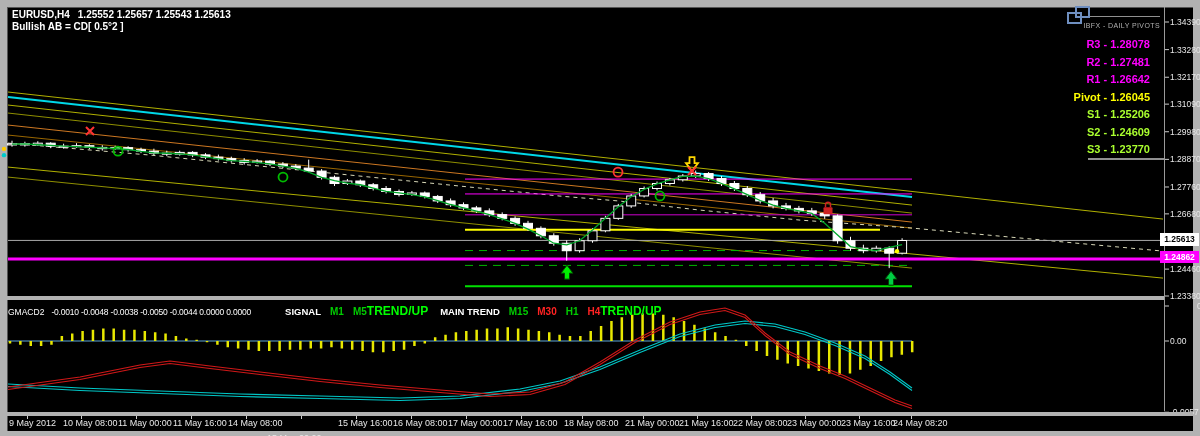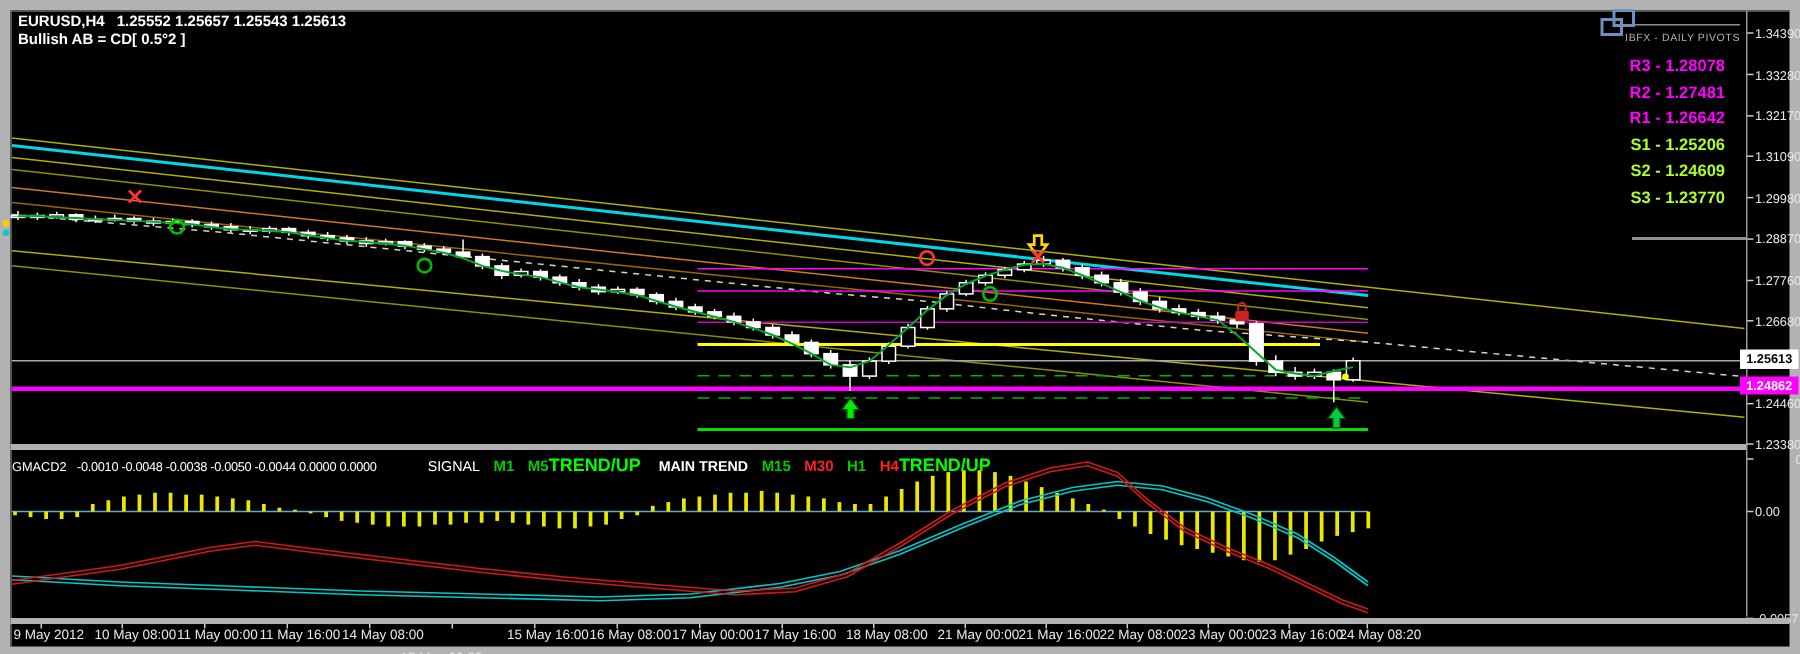--- a/index.html
+++ b/index.html
@@ -22,21 +22,21 @@
   #pivot-rows .prow{height:17.5px;line-height:17.5px;font-size:11px;font-weight:bold;white-space:nowrap;}
   #price-axis{position:absolute;left:1164px;top:7px;width:36px;height:404px;border-left:1px solid #9a9a9a;z-index:3;}
   .ptick{position:absolute;left:5px;color:#e8e8e8;font-size:8.5px;white-space:nowrap;}
   #price-box-current{position:absolute;left:1160px;top:233px;width:39px;height:13px;background:#fff;color:#000;
     font-size:8.5px;font-weight:bold;text-align:center;line-height:13px;z-index:6;}
   #price-box-magenta{position:absolute;left:1160px;top:251px;width:39px;height:12px;background:#ff00ff;color:#fff;
     font-size:8.5px;font-weight:bold;text-align:center;line-height:12px;z-index:6;}
   #gmacd-header{position:absolute;left:8px;top:301px;height:16px;z-index:5;display:flex;align-items:baseline;white-space:nowrap;}
   #gmacd-header .nm{color:#fff;font-size:8.5px;}
   #gmacd-header .vals{color:#fff;font-size:8.5px;margin-left:7px;letter-spacing:-.2px;}
-  #gmacd-header .siglab{color:#fff;font-size:9.5px;font-weight:normal;margin-left:34px;}
+  #gmacd-header .siglab{color:#fff;font-size:9.5px;font-weight:bold;margin-left:34px;}
   #gmacd-header .tf{font-size:10px;font-weight:bold;margin-left:9px;text-align:center;}
   #gmacd-header .trend{font-size:12px;font-weight:bold;}
   #gmacd-header .mainlab{color:#fff;font-size:9.5px;font-weight:bold;margin-left:12px;}
   #time-axis{position:absolute;left:7px;top:416px;width:1157px;height:15px;z-index:5;}
   .tlabel{position:absolute;top:2px;color:#e8e8e8;font-size:9px;white-space:nowrap;}
   .ttick{position:absolute;top:0;width:1px;height:3px;background:#cccccc;}
 </style>
 </head>
 <body>
 
@@ -359,20 +359,21 @@
     <rect x="2" y="8" width="13" height="10" fill="none" stroke="#6f8fc0" stroke-width="2"></rect>
     <rect x="10" y="2" width="13" height="10" fill="none" stroke="#6f8fc0" stroke-width="2"></rect>
   </svg>
 </div>
 <div id="pivot-rule-top"></div>
 <div id="pivot-title">IBFX - DAILY PIVOTS</div>
 <div id="pivot-rows">
     <div class="prow" style="color: rgb(255, 0, 255);">R3 - 1.28078</div>
     <div class="prow" style="color: rgb(255, 0, 255);">R2 - 1.27481</div>
     <div class="prow" style="color: rgb(255, 0, 255);">R1 - 1.26642</div>
+    <div class="prow" style="color: rgb(255, 255, 0);">Pivot - 1.26045</div>
     <div class="prow" style="color: rgb(170, 255, 47);">S1 - 1.25206</div>
     <div class="prow" style="color: rgb(170, 255, 47);">S2 - 1.24609</div>
     <div class="prow" style="color: rgb(170, 255, 47);">S3 - 1.23770</div>
   </div>
 <div id="pivot-rule-bottom"></div>
 
 <div id="price-axis">
     <div class="ptick" style="top: 10px;">1.34390</div>
     <div class="ptick" style="top: 37.624px;">1.33280</div>
     <div class="ptick" style="top: 65.248px;">1.32170</div>

